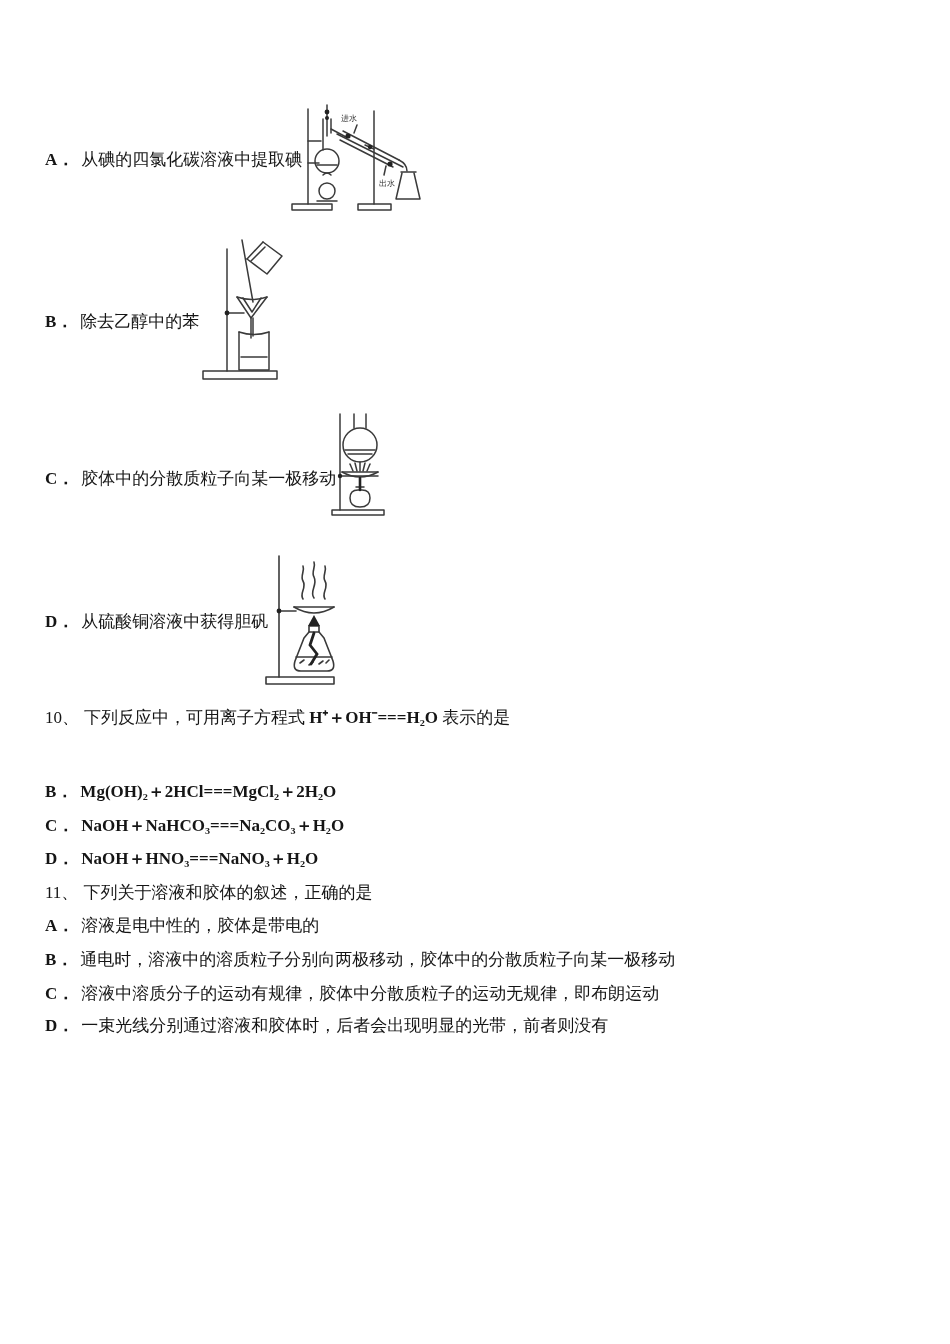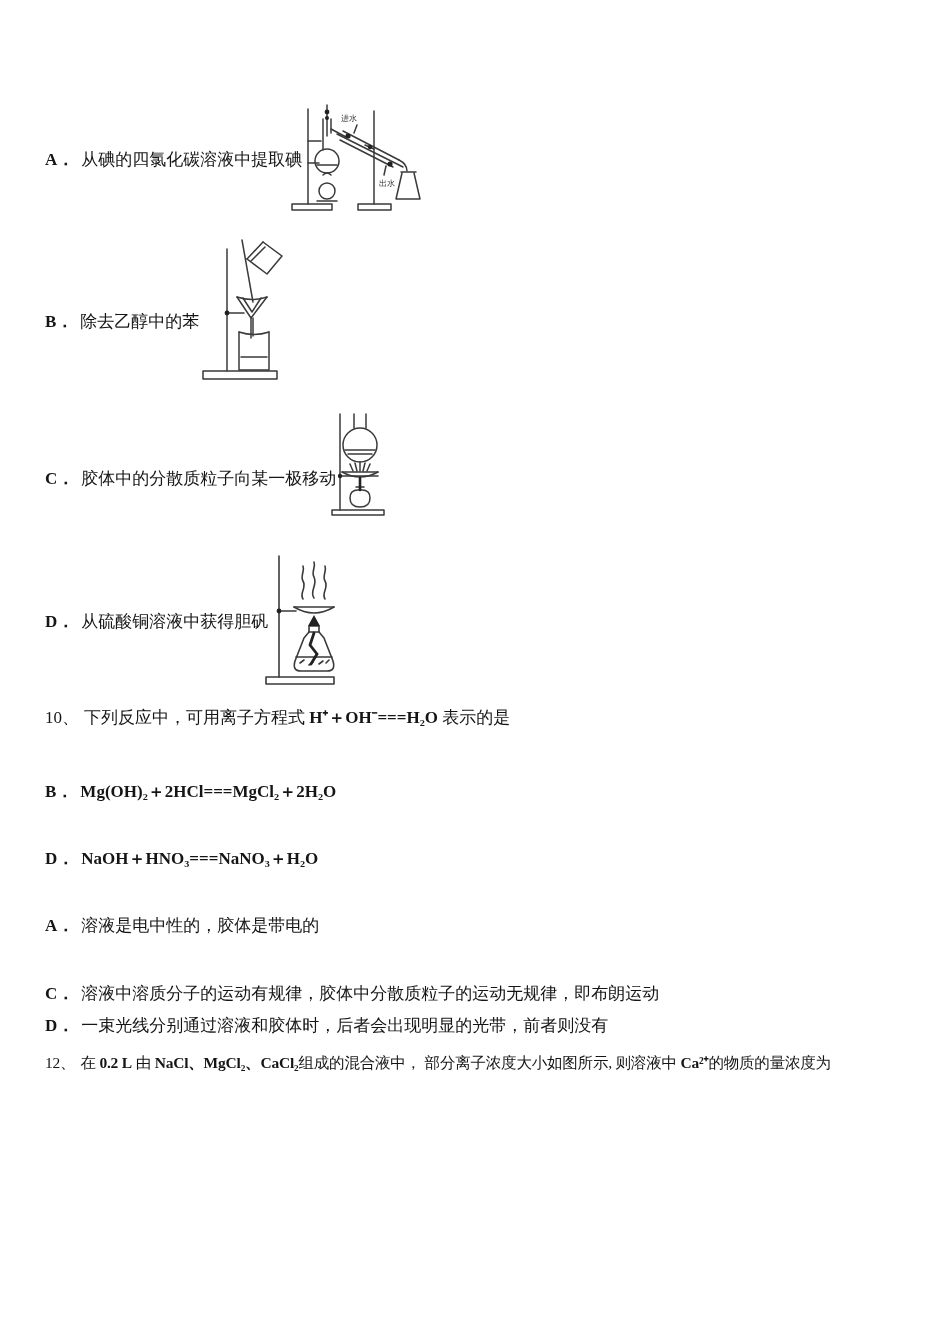--- a/index.html
+++ b/index.html
@@ -167,36 +167,42 @@
 
   <div class="row" style="top:707px">
     <span class="num">10、</span><span class="cn">下列反应中，可用离子方程式 </span><span class="formula">H⁺＋OH⁻===H₂O</span><span class="cn"> 表示的是</span>
   </div>
 
 
   <div class="row" style="top:781px">
     <span class="lbl">B．</span><span class="formula">Mg(OH)₂＋2HCl===MgCl₂＋2H₂O</span>
   </div>
 
+  <div class="row" style="top:815px">
+    <span class="lbl">C．</span><span class="formula">NaOH＋NaHCO₃===Na₂CO₃＋H₂O</span>
+  </div>
 
   <div class="row" style="top:848px">
     <span class="lbl">D．</span><span class="formula">NaOH＋HNO₃===NaNO₃＋H₂O</span>
   </div>
 
+  <div class="row" style="top:882px">
+    <span class="num">11、</span><span class="cn">下列关于溶液和胶体的叙述，正确的是</span>
+  </div>
 
   <div class="row" style="top:915px">
     <span class="lbl">A．</span><span class="cn">溶液是电中性的，胶体是带电的</span>
   </div>
 
+  <div class="row" style="top:949px">
+    <span class="lbl">B．</span><span class="cn">通电时，溶液中的溶质粒子分别向两极移动，胶体中的分散质粒子向某一极移动</span>
+  </div>
 
   <div class="row" style="top:983px">
     <span class="lbl">C．</span><span class="cn">溶液中溶质分子的运动有规律，胶体中分散质粒子的运动无规律，即布朗运动</span>
   </div>
 
   <div class="row" style="top:1015px">
     <span class="lbl">D．</span><span class="cn">一束光线分别通过溶液和胶体时，后者会出现明显的光带，前者则没有</span>
   </div>
 
-  <div class="row q12row" style="top:1052px">
-    <span class="num">12、</span><span class="cn">在 </span><span class="formula">0.2 L</span><span class="cn"> 由 </span><span class="formula">NaCl、MgCl₂、CaCl₂</span><span class="cn">组成的混合液中， 部分离子浓度大小如图所示, 则溶液中 </span><span class="formula">Ca²⁺</span><span class="cn">的物质的量浓度为</span>
-  </div>
 
 </main>
 
 </body></html>

